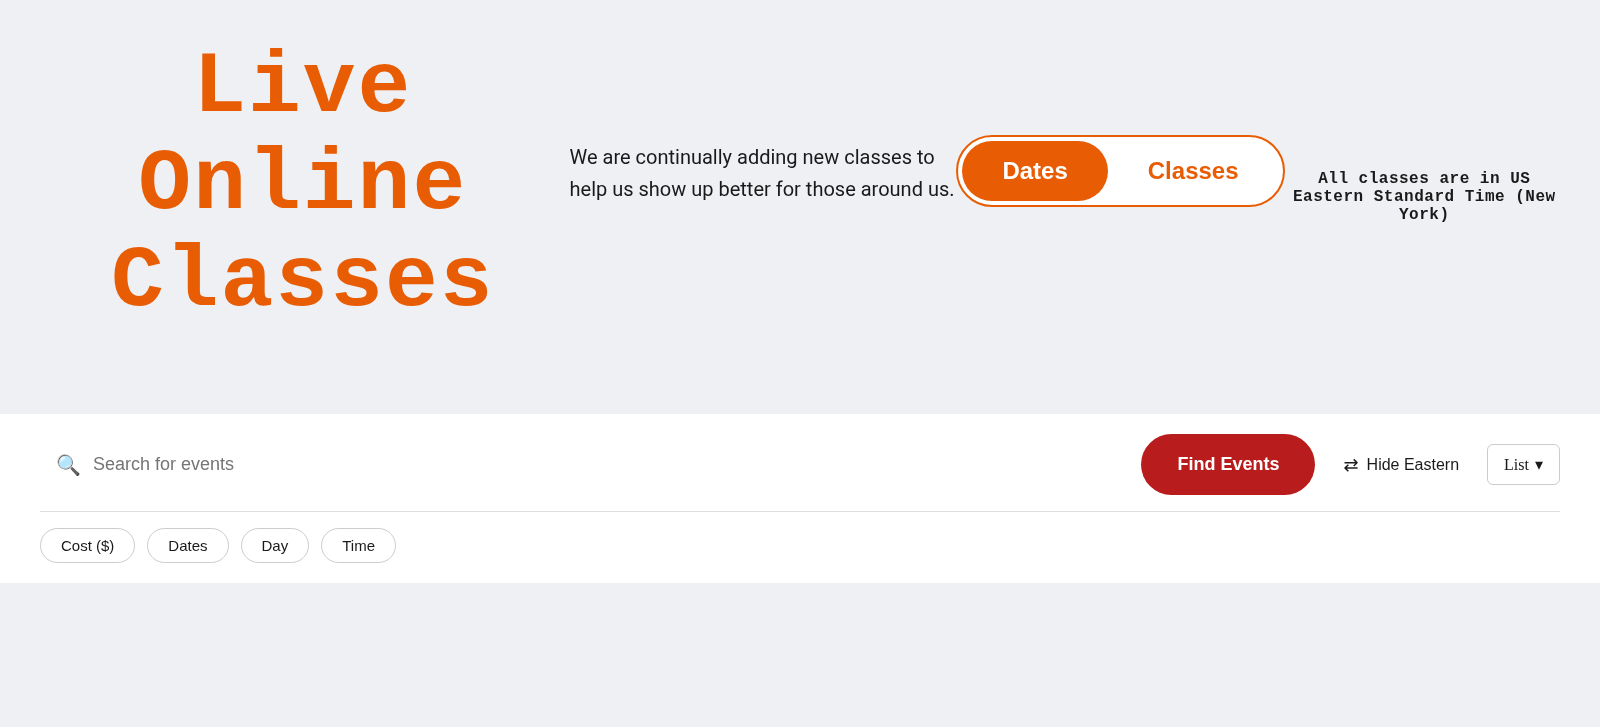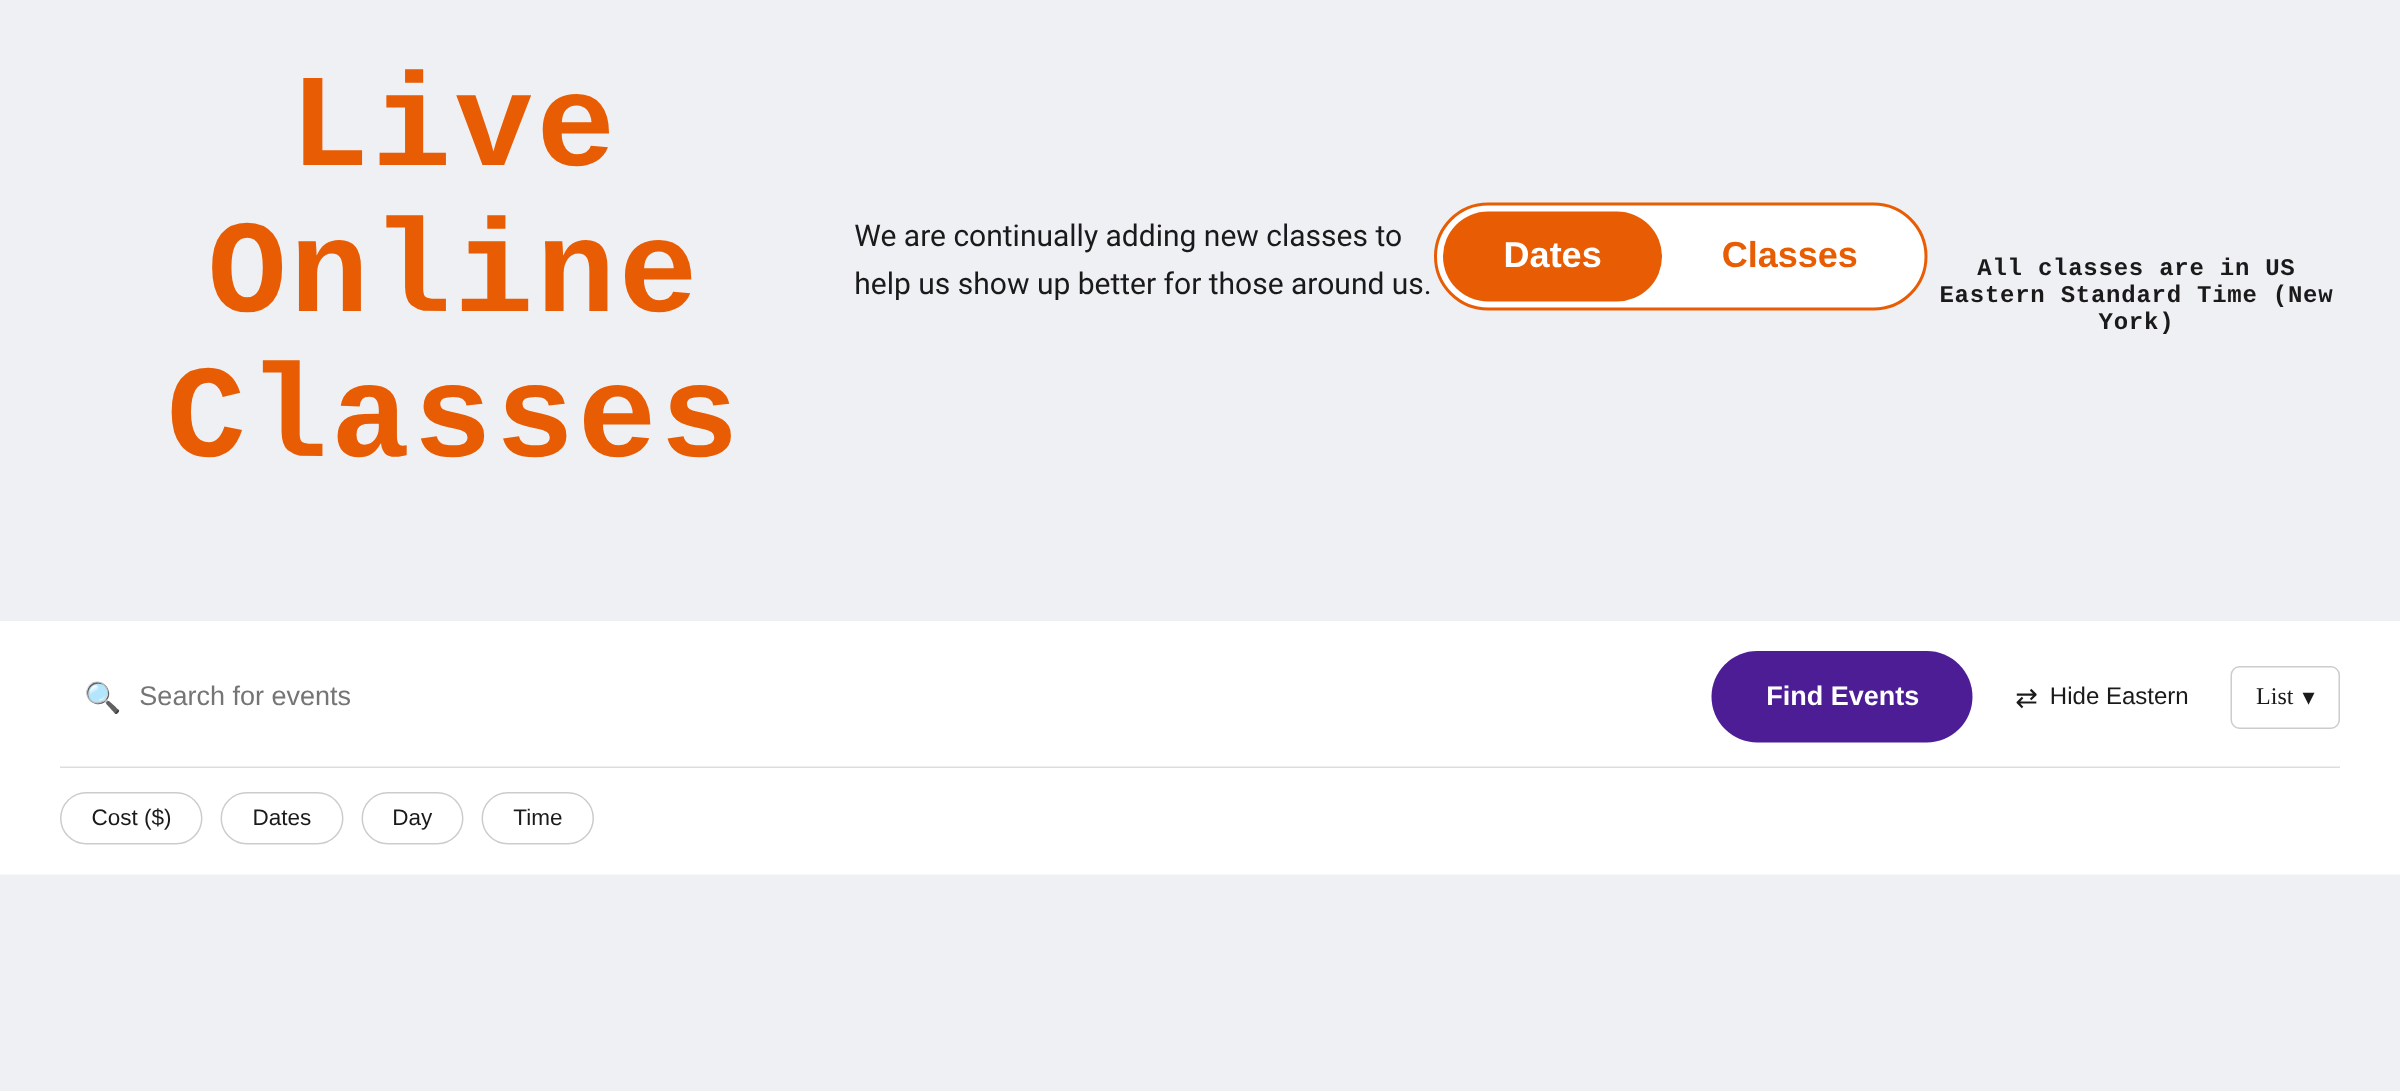--- a/index.html
+++ b/index.html
@@ -115,21 +115,21 @@
       flex: 1;
       border: none;
       outline: none;
       font-size: 18px;
       color: #000000;
       background: transparent;
       padding: 12px 0;
     }
 
     .find-events-btn {
-      background-color: #4c1d95;
+      background-color: #b91c1c;
       color: #ffffff;
       border: none;
       border-radius: 50px;
       padding: 20px 36px;
       font-size: 18px;
       font-weight: 600;
       cursor: pointer;
       white-space: nowrap;
       flex-shrink: 0;
     }

